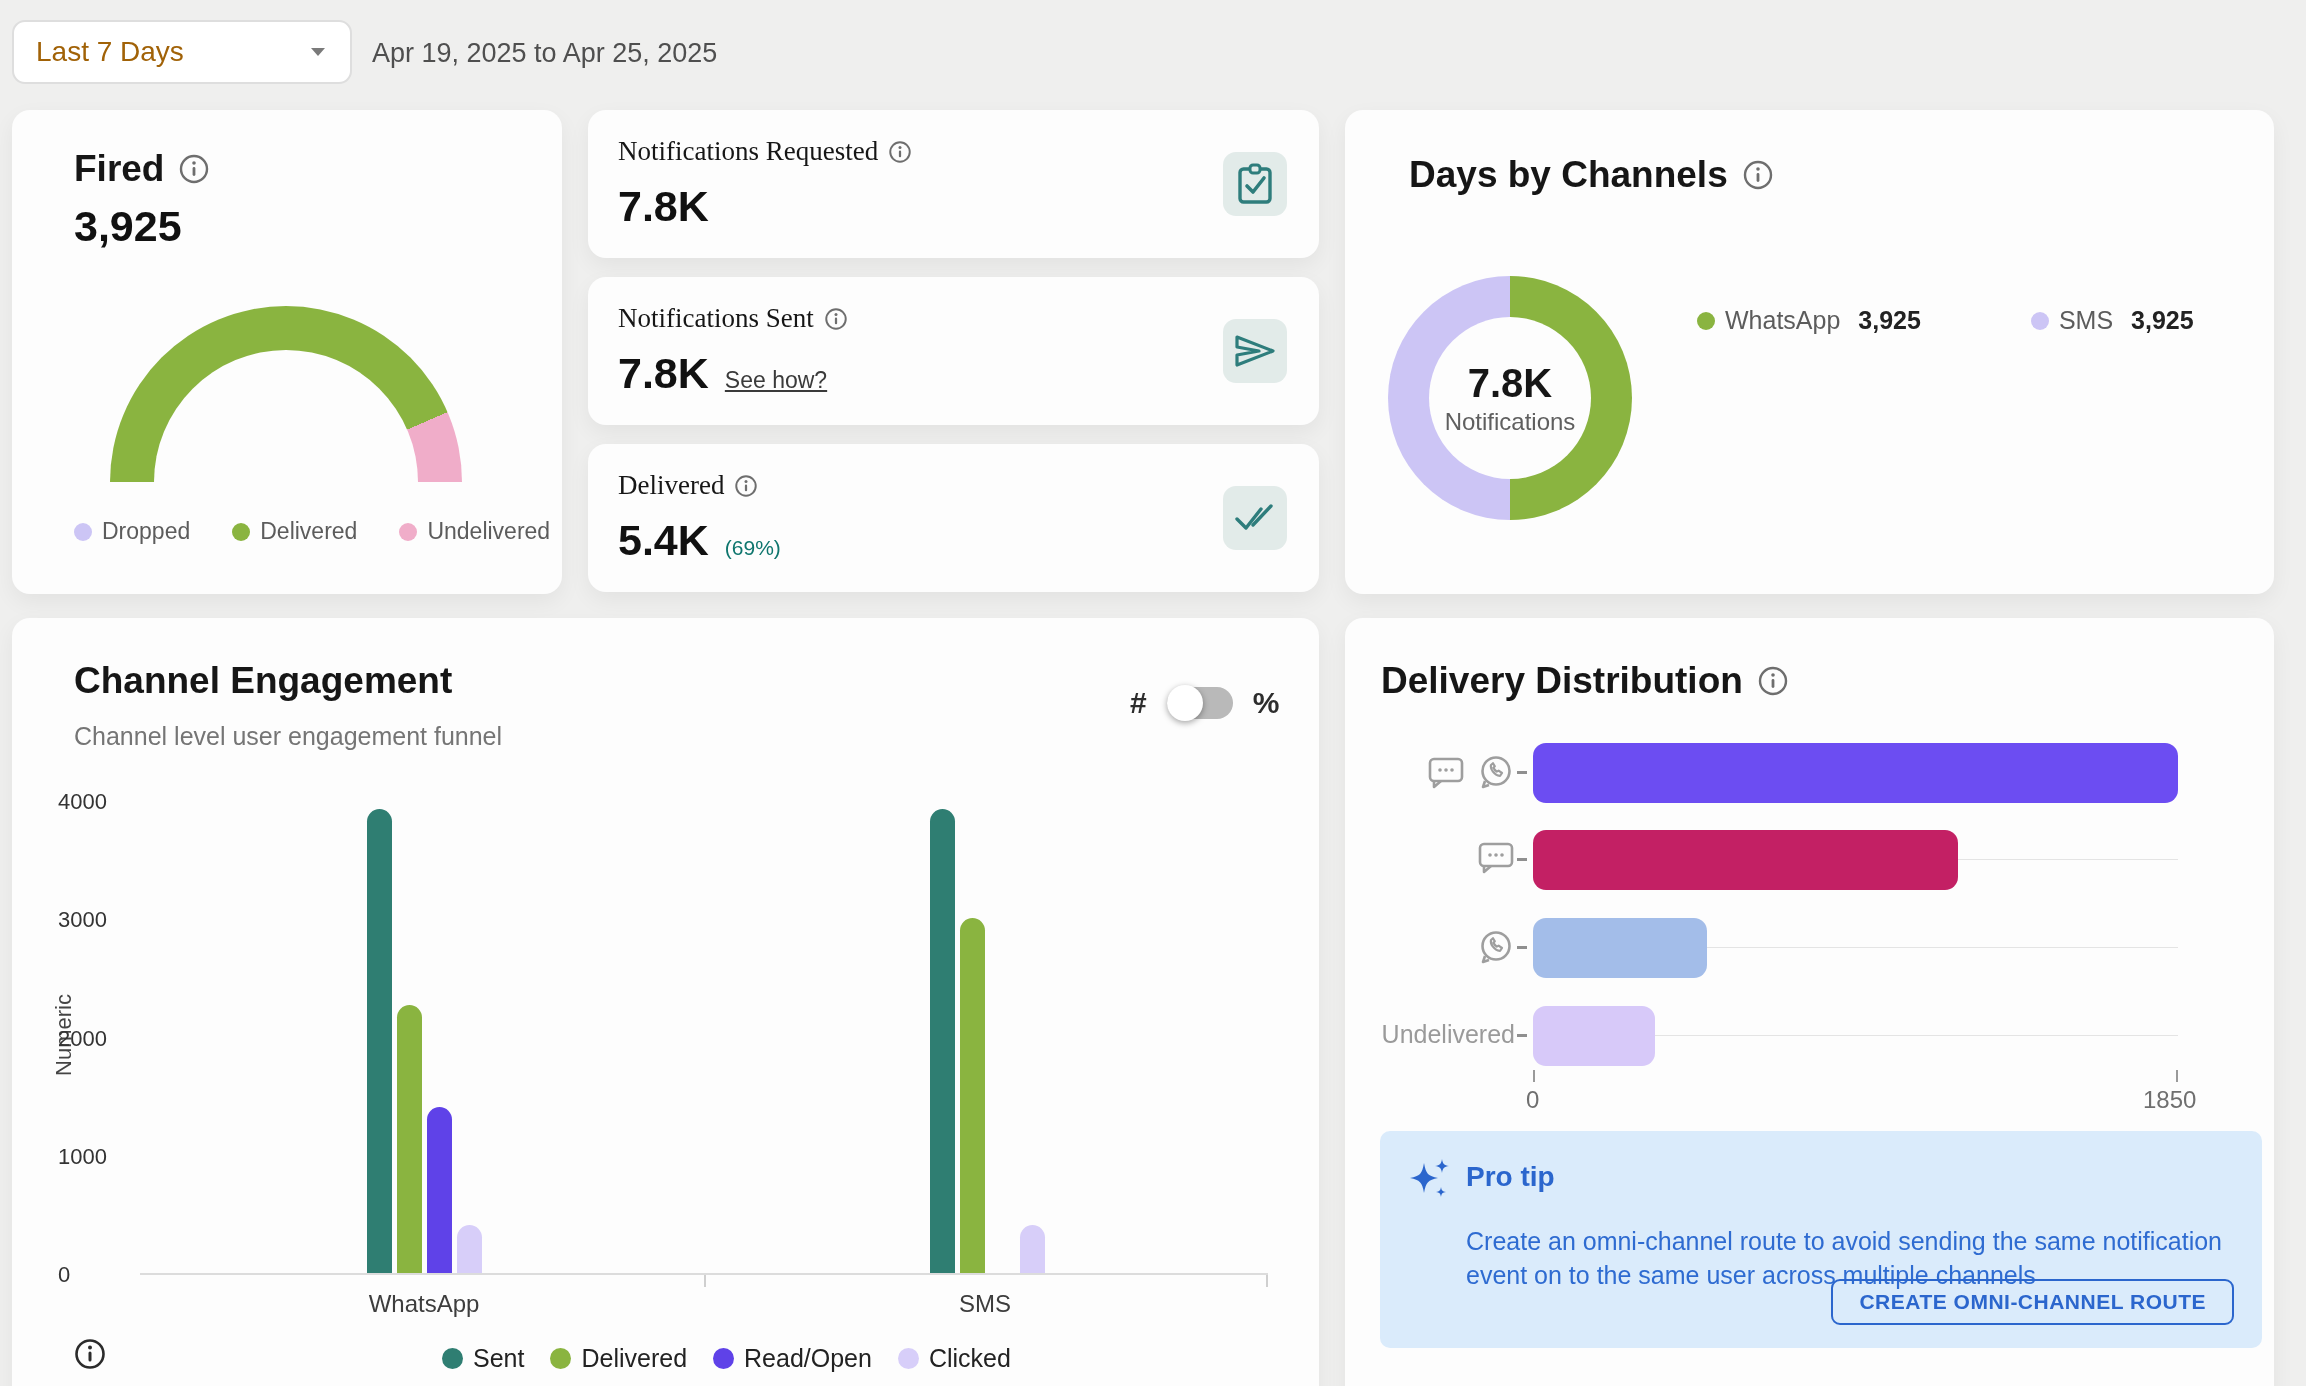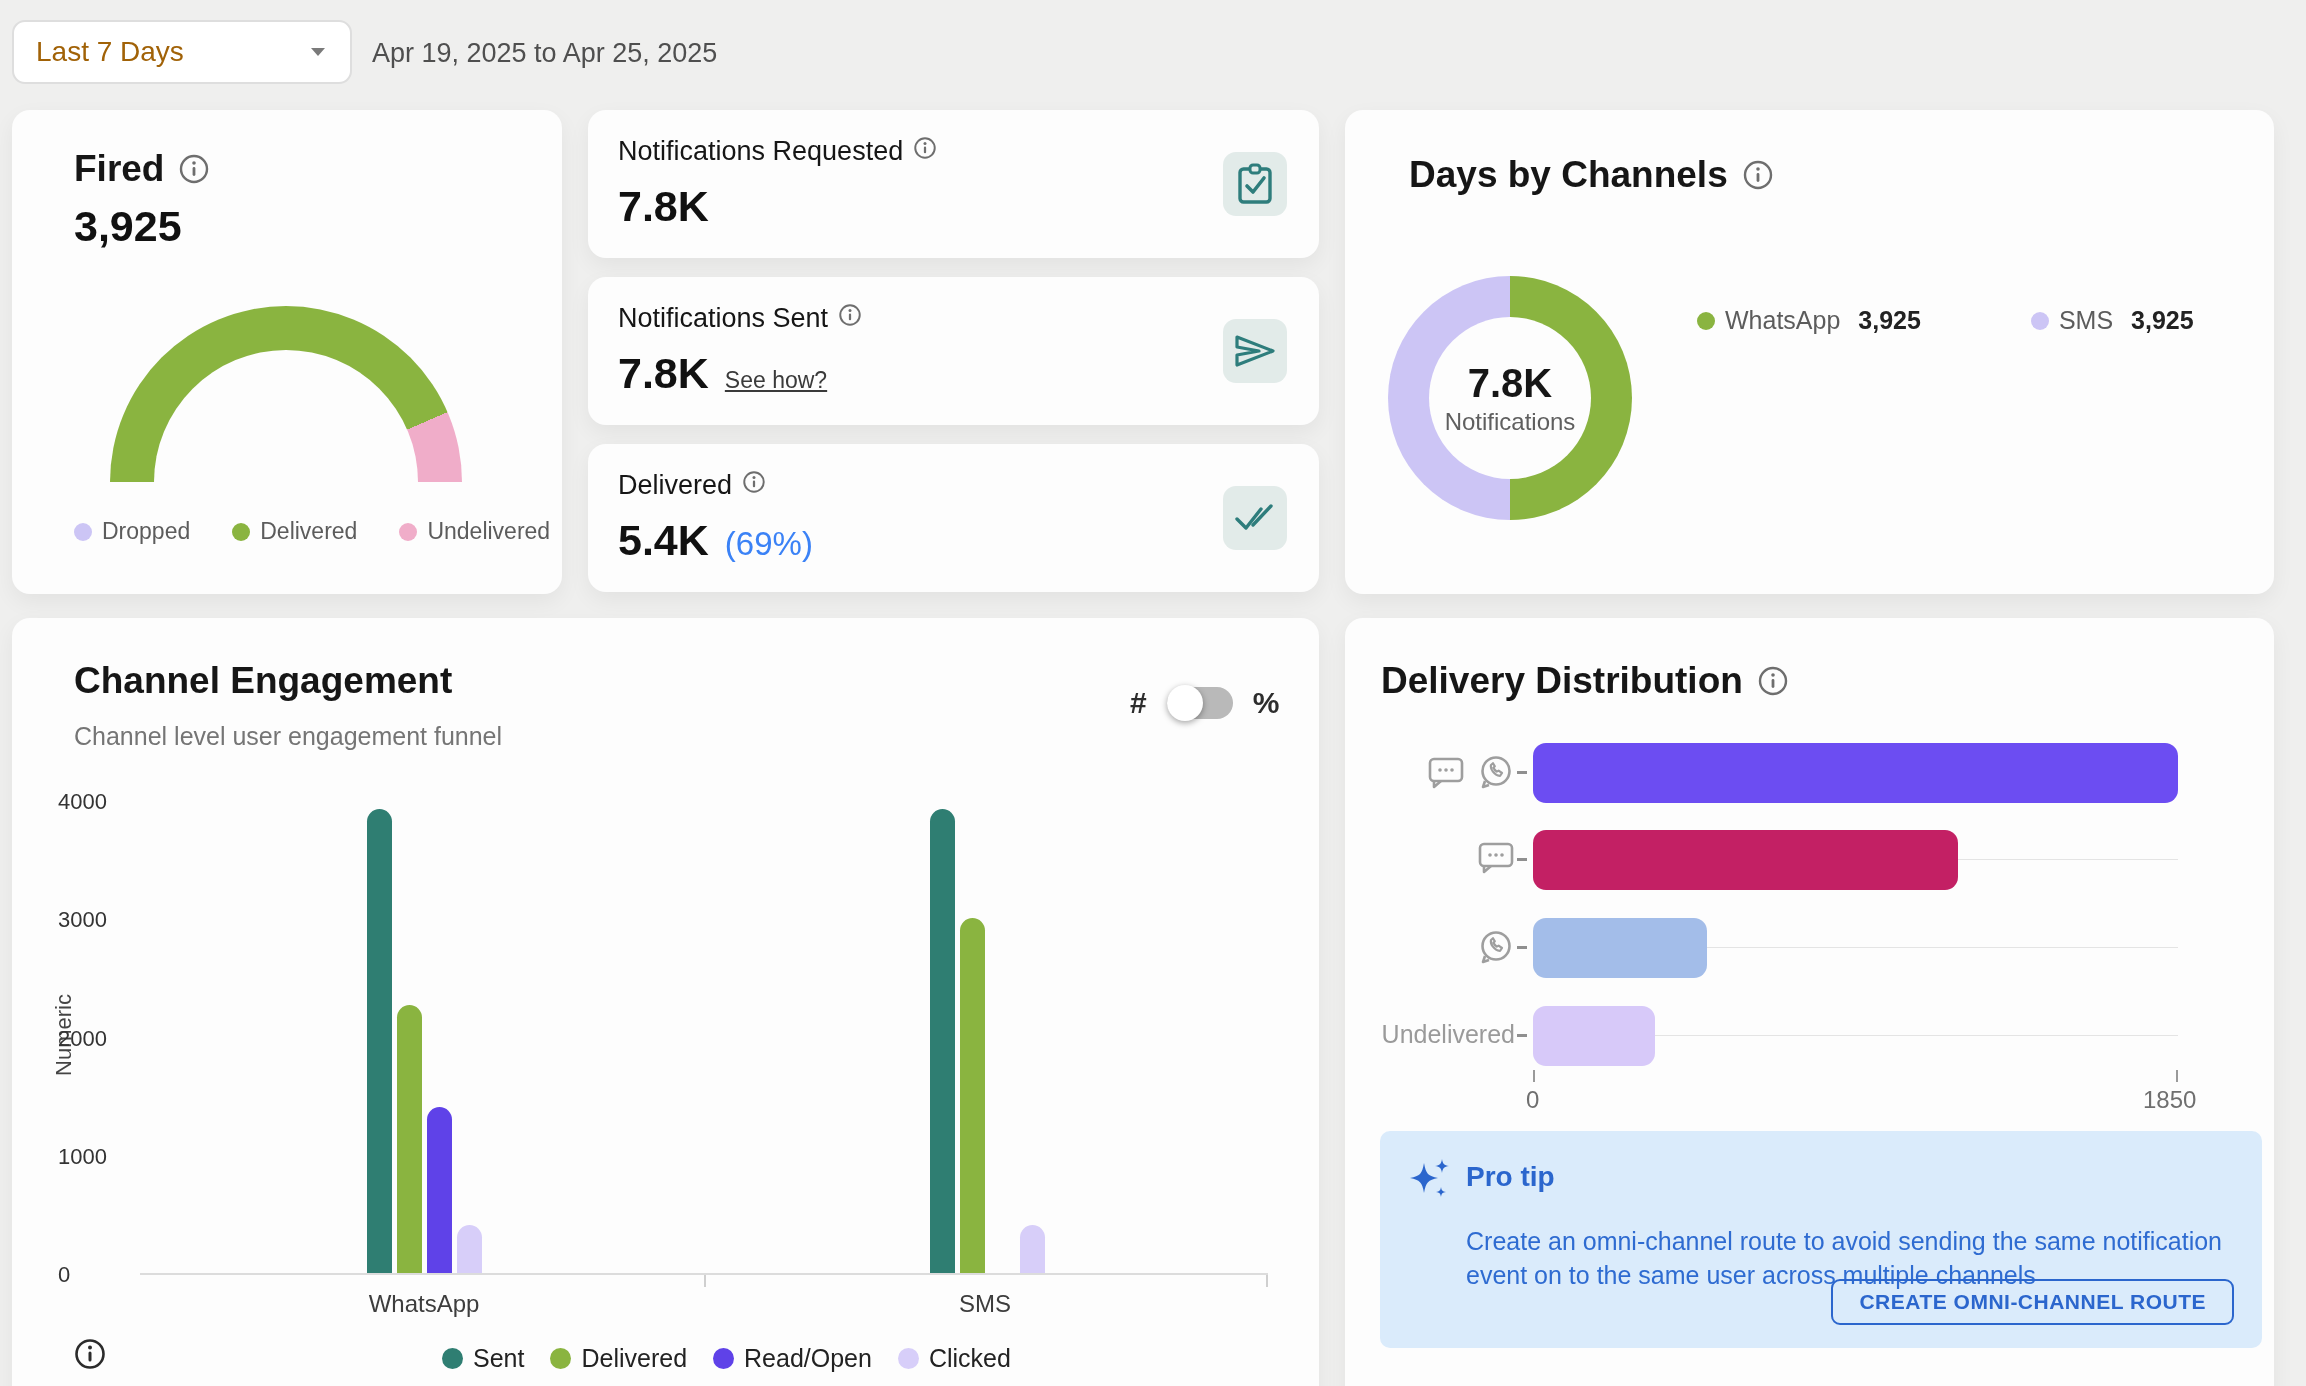--- a/index.html
+++ b/index.html
@@ -5,36 +5,36 @@
   html,body{margin:0;padding:0;background:#efefee;font-family:"Liberation Sans",sans-serif;}
   #stage{position:relative;width:2306px;height:1386px;background:#efefee;overflow:hidden;}
   .card{position:absolute;background:#fdfdfd;border-radius:18px;box-shadow:0 8px 22px rgba(0,0,0,0.055);}
   .ico{display:inline-block;vertical-align:middle;}
   
   .dropdown{position:absolute;left:12px;top:20px;width:340px;height:64px;background:#fff;border:2px solid #dedede;border-radius:13px;box-sizing:border-box;display:flex;align-items:center;justify-content:space-between;padding:0 22px;cursor:pointer;}
   .dropdown-label{font-size:28px;color:#a16207;}
   .date-range{position:absolute;left:372px;top:38px;font-size:27px;color:#4f4f4f;}
   
   .h1{font-size:37px;font-weight:700;color:#161616;display:flex;align-items:center;gap:14px;}
-  .h2{font-size:27px;color:#161616;display:flex;gap:10px;}
+  .h2{font-size:27px;color:#161616;display:flex;align-items:center;gap:10px;font-family:Liberation Serif, serif;}
   .big-val{font-size:43px;font-weight:700;color:#111;}
   
   #card-fired{left:12px;top:110px;width:550px;height:484px;}
   .gauge-wrap{position:absolute;left:98px;top:196px;width:352px;height:176px;overflow:hidden;}
   .gauge-disc{position:absolute;left:0;top:0;width:352px;height:352px;border-radius:50%;}
   .gauge-hole{position:absolute;left:44px;top:44px;width:264px;height:264px;border-radius:50%;background:#fdfdfd;}
   .legend-row{position:absolute;display:flex;align-items:center;}
   .legend-item{display:flex;align-items:center;gap:10px;}
   .dot{width:18px;height:18px;border-radius:50%;flex:0 0 auto;}
   .legend-label{font-size:23px;color:#5c5c5c;}
   
   .stat-card{left:588px;width:731px;height:148px;}
   .stat-title{position:absolute;left:30px;top:26px;}
   .stat-value-row{position:absolute;left:30px;top:72px;display:flex;align-items:baseline;gap:16px;}
-  .stat-suffix{font-size:33px;color:#3b82f6;font-weight:400;text-align:center;}
+  .stat-suffix{font-size:21px;color:#0f766e;font-weight:400;text-align:center;}
   .see-how{font-size:23px;color:#3a3a3a;text-decoration:underline;cursor:pointer;}
   .tile{position:absolute;right:32px;top:42px;width:64px;height:64px;border-radius:13px;background:#e2ebe9;display:flex;align-items:center;justify-content:center;}
   
   #card-channels{left:1345px;top:110px;width:929px;height:484px;}
   #card-channels .h1{position:absolute;left:64px;top:44px;}
   .donut{position:absolute;left:43px;top:166px;width:244px;height:244px;border-radius:50%;}
   .donut-hole{position:absolute;left:41px;top:41px;width:162px;height:162px;border-radius:50%;background:#fdfdfd;display:flex;flex-direction:column;align-items:center;justify-content:center;gap:2px;}
   .donut-val{font-size:40px;font-weight:700;color:#161616;}
   .donut-sub{font-size:24px;color:#5f5f5f;}
   .chan-legend{position:absolute;top:196px;left:352px;display:flex;gap:110px;}

